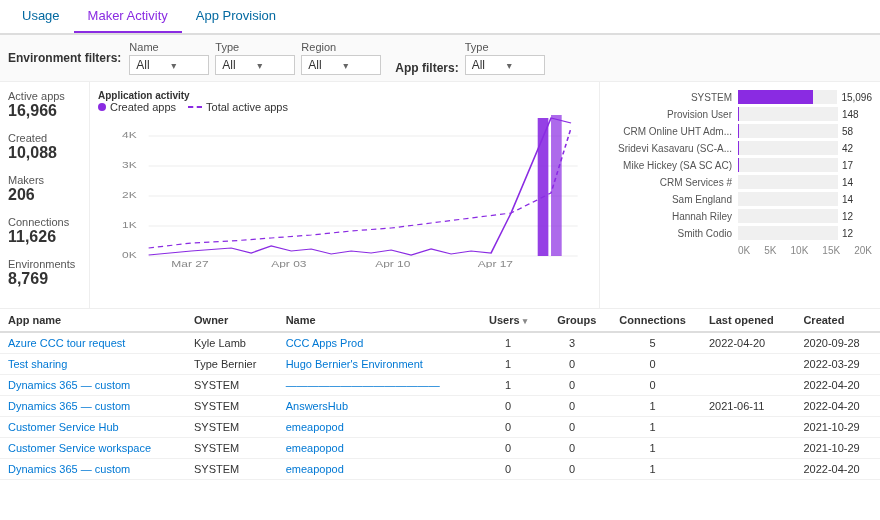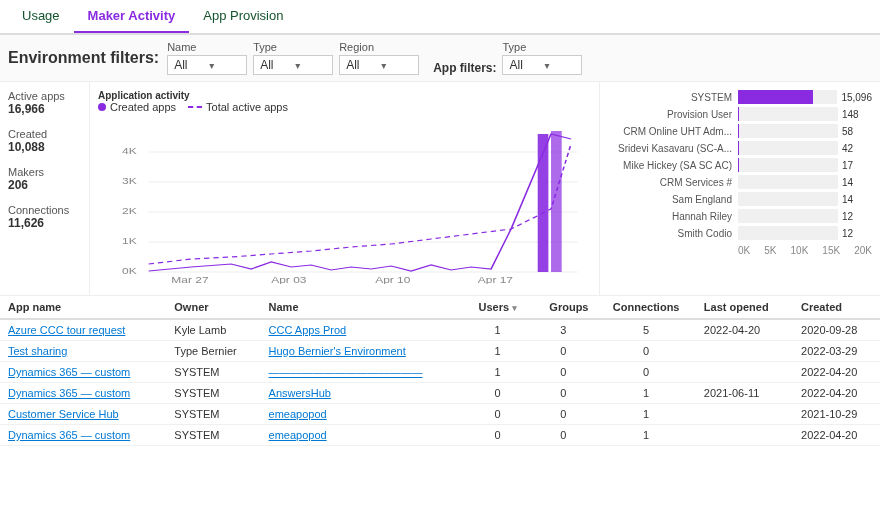--- a/index.html
+++ b/index.html
@@ -1,39 +1,39 @@
 <!DOCTYPE html>
 <html><head>
   <meta charset="utf-8">
   <style>
     * { box-sizing: border-box; margin: 0; padding: 0; }
     body { font-family: 'Segoe UI', Arial, sans-serif; font-size: 12px; background: #fff; color: #333; width: 880px; height: 520px; overflow: hidden; }
-    .tab { padding: 8px 14px; cursor: pointer; font-size: 13px; color: #14532d; border-bottom: 2px solid transparent; white-space: nowrap; }
-    .tab.active { color: #8a2be2; border-bottom: 2px solid #8a2be2; font-weight: 700; }
+    .tab { padding: 8px 14px; cursor: pointer; font-size: 13px; color: #0369a1; border-bottom: 2px solid transparent; white-space: nowrap; }
+    .tab.active { color: #8a2be2; border-bottom: 2px solid #8a2be2; font-weight: 400; }
 
     
     .filter-bar { display: flex; align-items: center; padding: 6px 8px; border-bottom: 1px solid #eee; background: #fafafa; gap: 8px; flex-wrap: wrap; }
-    .filter-label { font-weight: 600; font-size: 16px; white-space: nowrap; text-align: center; }
+    .filter-label { font-weight: 600; font-size: 12px; white-space: nowrap; text-align: center; }
     .filter-group { display: flex; flex-direction: column; gap: 2px; }
     .filter-group label { font-size: 11px; color: #555; }
     .filter-select { display: flex; align-items: center; border: 1px solid #ccc; background: #fff; padding: 2px 6px; min-width: 80px; font-size: 12px; cursor: pointer; }
     .filter-select span { flex: 1; }
     .filter-select .chevron { font-size: 10px; color: #666; margin-left: 4px; }
     .app-filters-label { font-weight: 600; font-size: 12px; white-space: nowrap; margin-left: 8px; }
 
     
     .stats-panel { width: 90px; padding: 8px; border-right: 1px solid #eee; flex-shrink: 0; }
     .stat-item { margin-bottom: 12px; }
     .stat-item .stat-label { font-size: 11px; color: #555; }
-    .stat-item .stat-value { font-size: 12px; font-weight: 700; color: #333; }
+    .stat-item .stat-value { font-size: 16px; font-weight: 700; color: #333; }
 
     
     .chart-area { flex: 1; padding: 8px; border-right: 1px solid #eee; }
     .chart-title { font-size: 10px; font-weight: 600; }
-    .chart-legend { display: flex; gap: 12px; margin-bottom: 16px; font-size: 11px; text-align: center; }
+    .chart-legend { display: flex; gap: 12px; margin-bottom: 0; font-size: 11px; text-align: center; }
     .legend-item { display: flex; align-items: center; gap: 4px; }
     .legend-dot { width: 8px; height: 8px; border-radius: 50%; background: #8a2be2; }
     .legend-dash { width: 14px; height: 2px; border-top: 2px dashed #8a2be2; }
 
     
     .top-makers { width: 280px; padding: 8px; flex-shrink: 0; }
     .top-makers-title { font-size: 12px; font-weight: 600; margin-bottom: 6px; }
     .bar-chart { width: 100%; }
     .bar-row { display: flex; align-items: center; margin-bottom: 3px; }
     .bar-name { width: 130px; font-size: 10px; text-align: right; padding-right: 6px; color: #555; white-space: nowrap; overflow: hidden; text-overflow: ellipsis; }
@@ -46,21 +46,21 @@
     .content-wrapper { display: flex; flex-direction: column; height: calc(520px - 33px - 50px); }
     .charts-row { display: flex; border-bottom: 1px solid #eee; }
 
     
     .table-wrapper { flex: 1; overflow-y: auto; }
     table { width: 100%; border-collapse: collapse; font-size: 12px; }
     thead tr { border-bottom: 2px solid #ddd; background: #fff; }
     thead th { padding: 5px 8px; text-align: left; font-weight: 600; font-size: 11px; color: #333; white-space: nowrap; border-bottom: 1px solid #ddd; margin-left: 28px; }
     tbody tr { border-bottom: 1px solid #f0f0f0; }
     tbody td { padding: 4px 8px; font-size: 11px; color: #333; }
-    .link { color: #0078d4; text-decoration: underline; cursor: pointer; }
+    .link { color: #0078d4; cursor: pointer; }
     .sort-icon { font-size: 9px; color: #888; }
 
     .filter-row { display: flex; align-items: flex-end; gap: 6px; flex: 1; }
   </style>
 </head>
 <body>
 
 <div style="display:flex; border-bottom:2px solid #ddd; background:#fff; padding: 0 8px;">
   <div class="tab">Usage</div>
   <div class="tab active">Maker Activity</div>
@@ -115,20 +115,24 @@
         <div class="stat-label">Created</div>
         <div class="stat-value">10,088</div>
       </div>
       <div class="stat-item">
         <div class="stat-label">Makers</div>
         <div class="stat-value">206</div>
       </div>
       <div class="stat-item">
         <div class="stat-label">Connections</div>
         <div class="stat-value">11,626</div>
+      </div>
+      <div class="stat-item">
+        <div class="stat-label">Environments</div>
+        <div class="stat-value">8,769</div>
       </div>
     </div>
 
     <div class="chart-area" style="min-width:0;">
       <div class="chart-title">Application activity</div>
       <div class="chart-legend">
         <div class="legend-item">
           <div class="legend-dot"></div>
           <span>Created apps</span>
         </div>
@@ -300,20 +304,30 @@
       <td><a class="link">Customer Service Hub</a></td>
       <td>SYSTEM</td>
       <td><a class="link">emeapopod</a></td>
       <td style="text-align:center;">0</td>
       <td style="text-align:center;">0</td>
       <td style="text-align:center;">1</td>
       <td></td>
       <td>2021-10-29</td>
     </tr>
           <tr>
+      <td><a class="link">Customer Service workspace</a></td>
+      <td>SYSTEM</td>
+      <td><a class="link">emeapopod</a></td>
+      <td style="text-align:center;">0</td>
+      <td style="text-align:center;">0</td>
+      <td style="text-align:center;">1</td>
+      <td></td>
+      <td>2021-10-29</td>
+    </tr>
+          <tr>
       <td><a class="link">Dynamics 365 — custom</a></td>
       <td>SYSTEM</td>
       <td><a class="link">emeapopod</a></td>
       <td style="text-align:center;">0</td>
       <td style="text-align:center;">0</td>
       <td style="text-align:center;">1</td>
       <td></td>
       <td>2022-04-20</td>
     </tr>
         </tbody>

